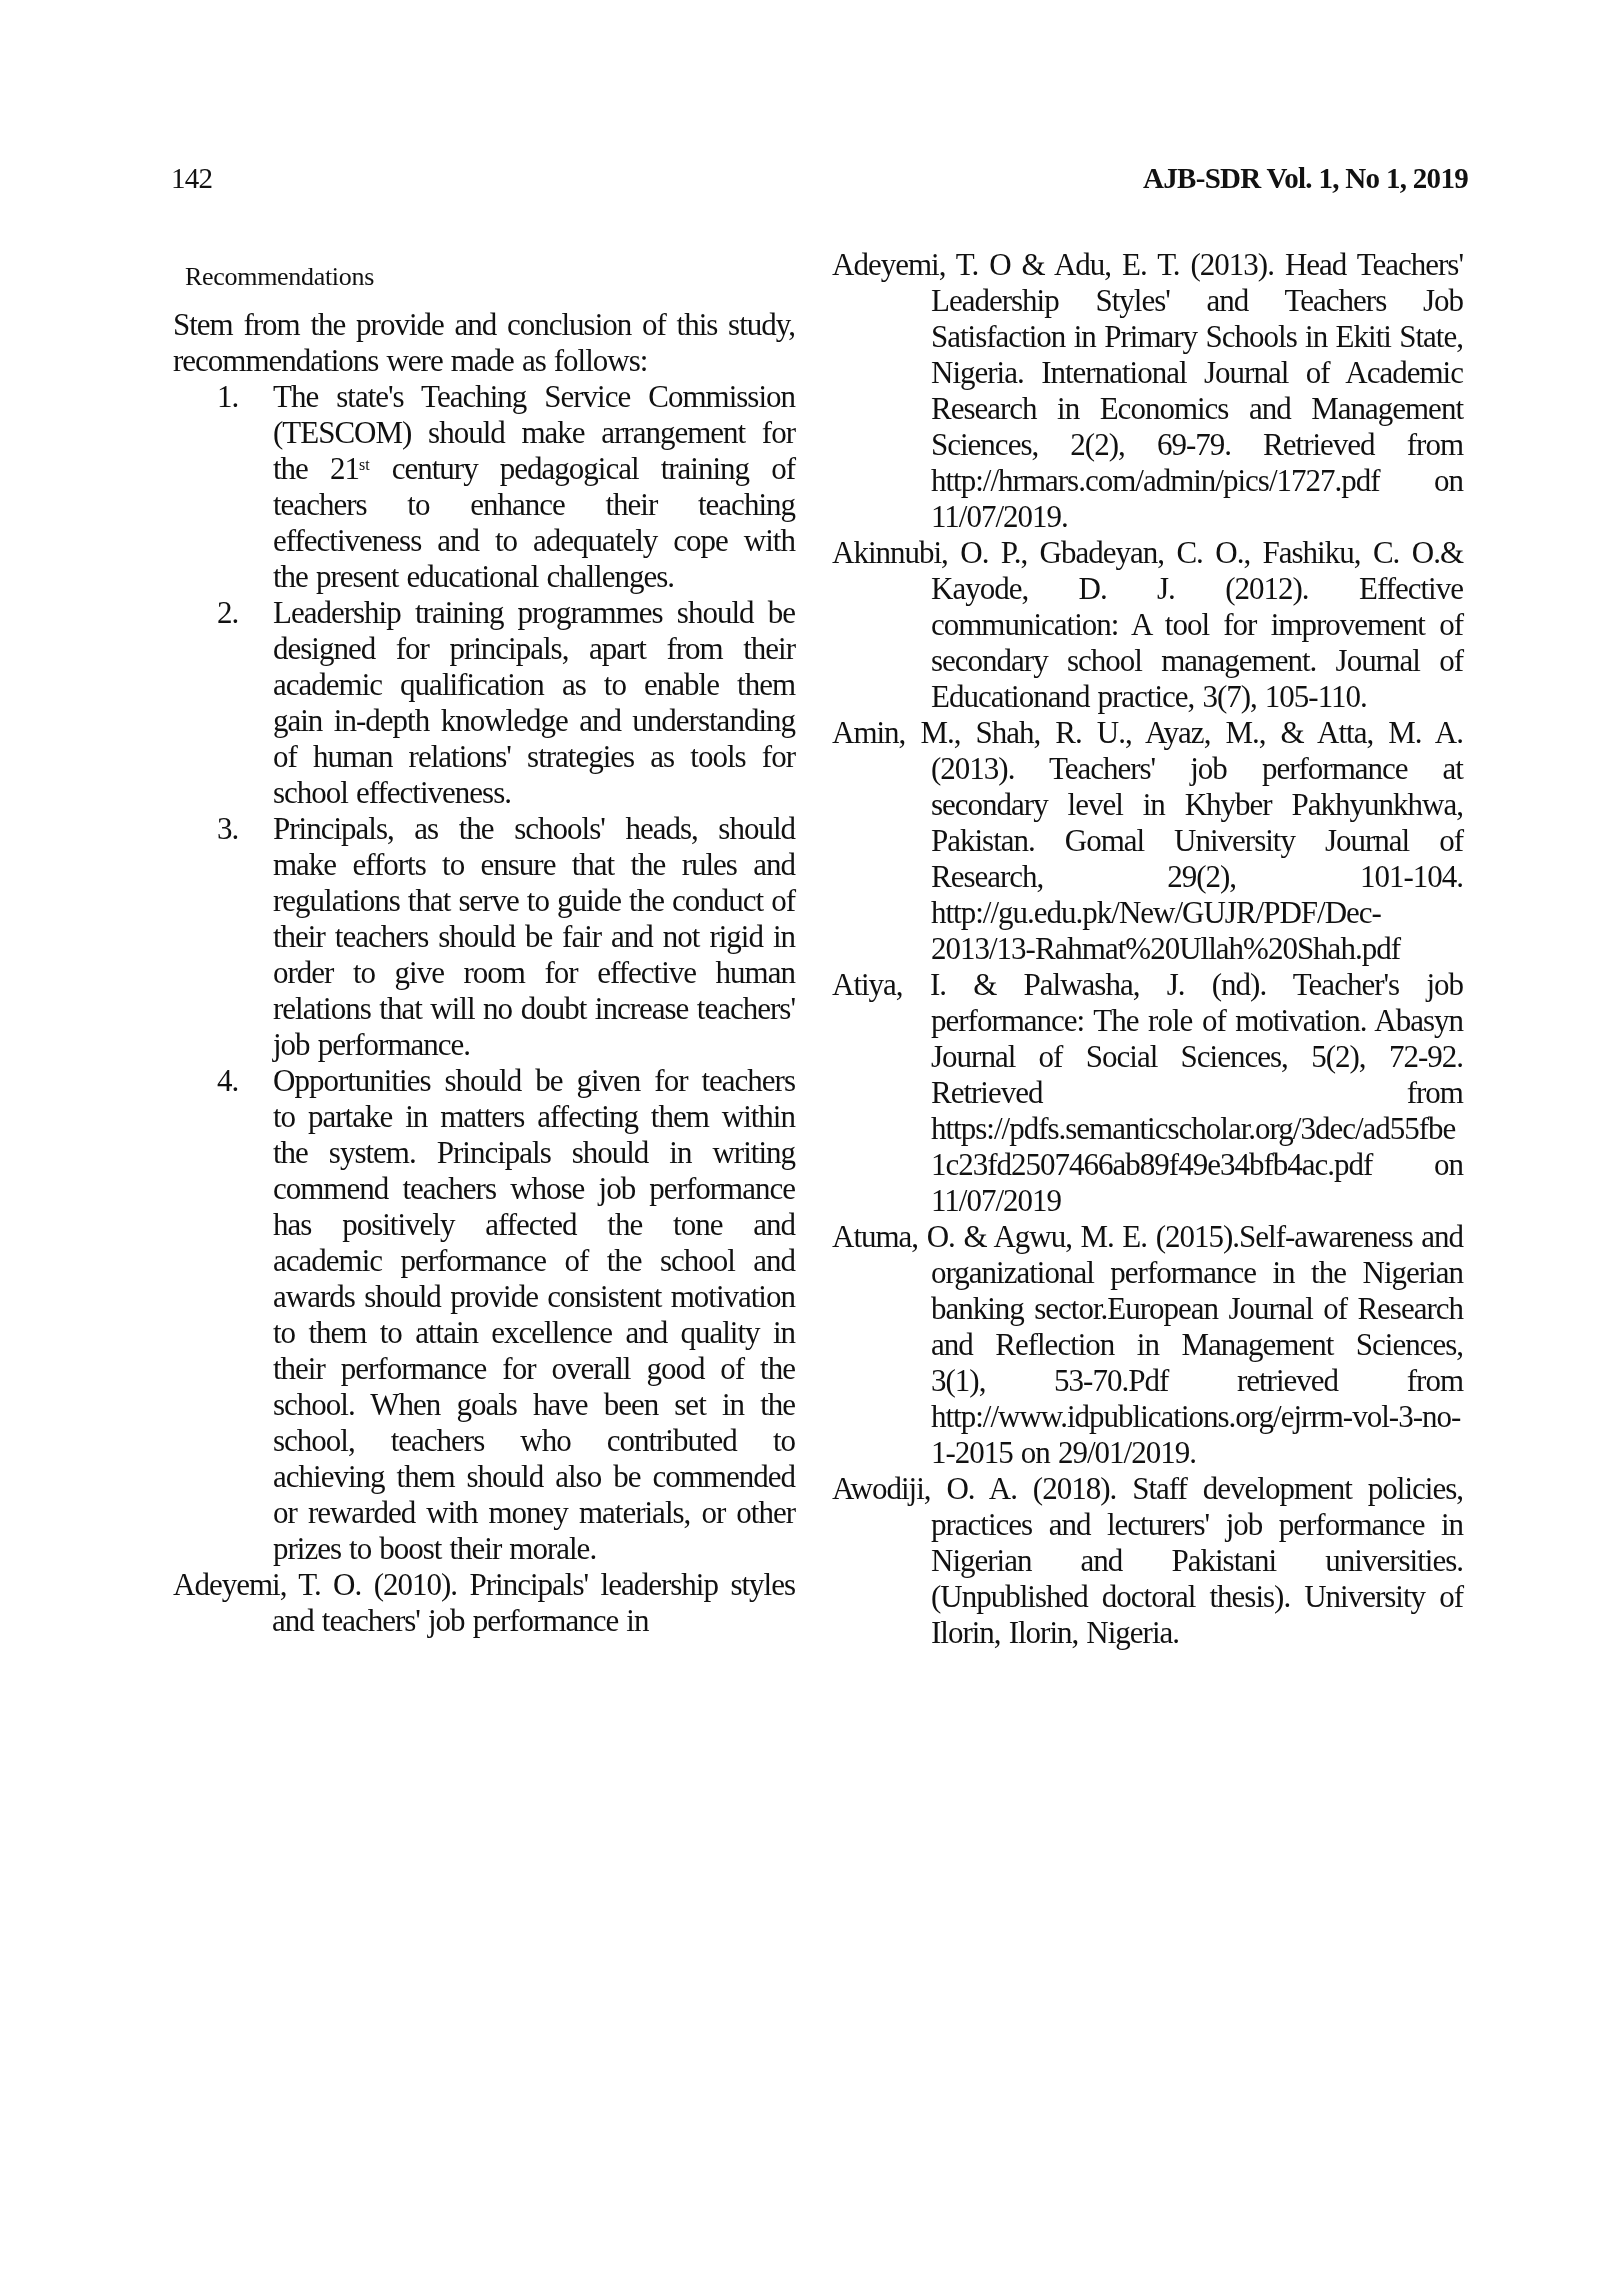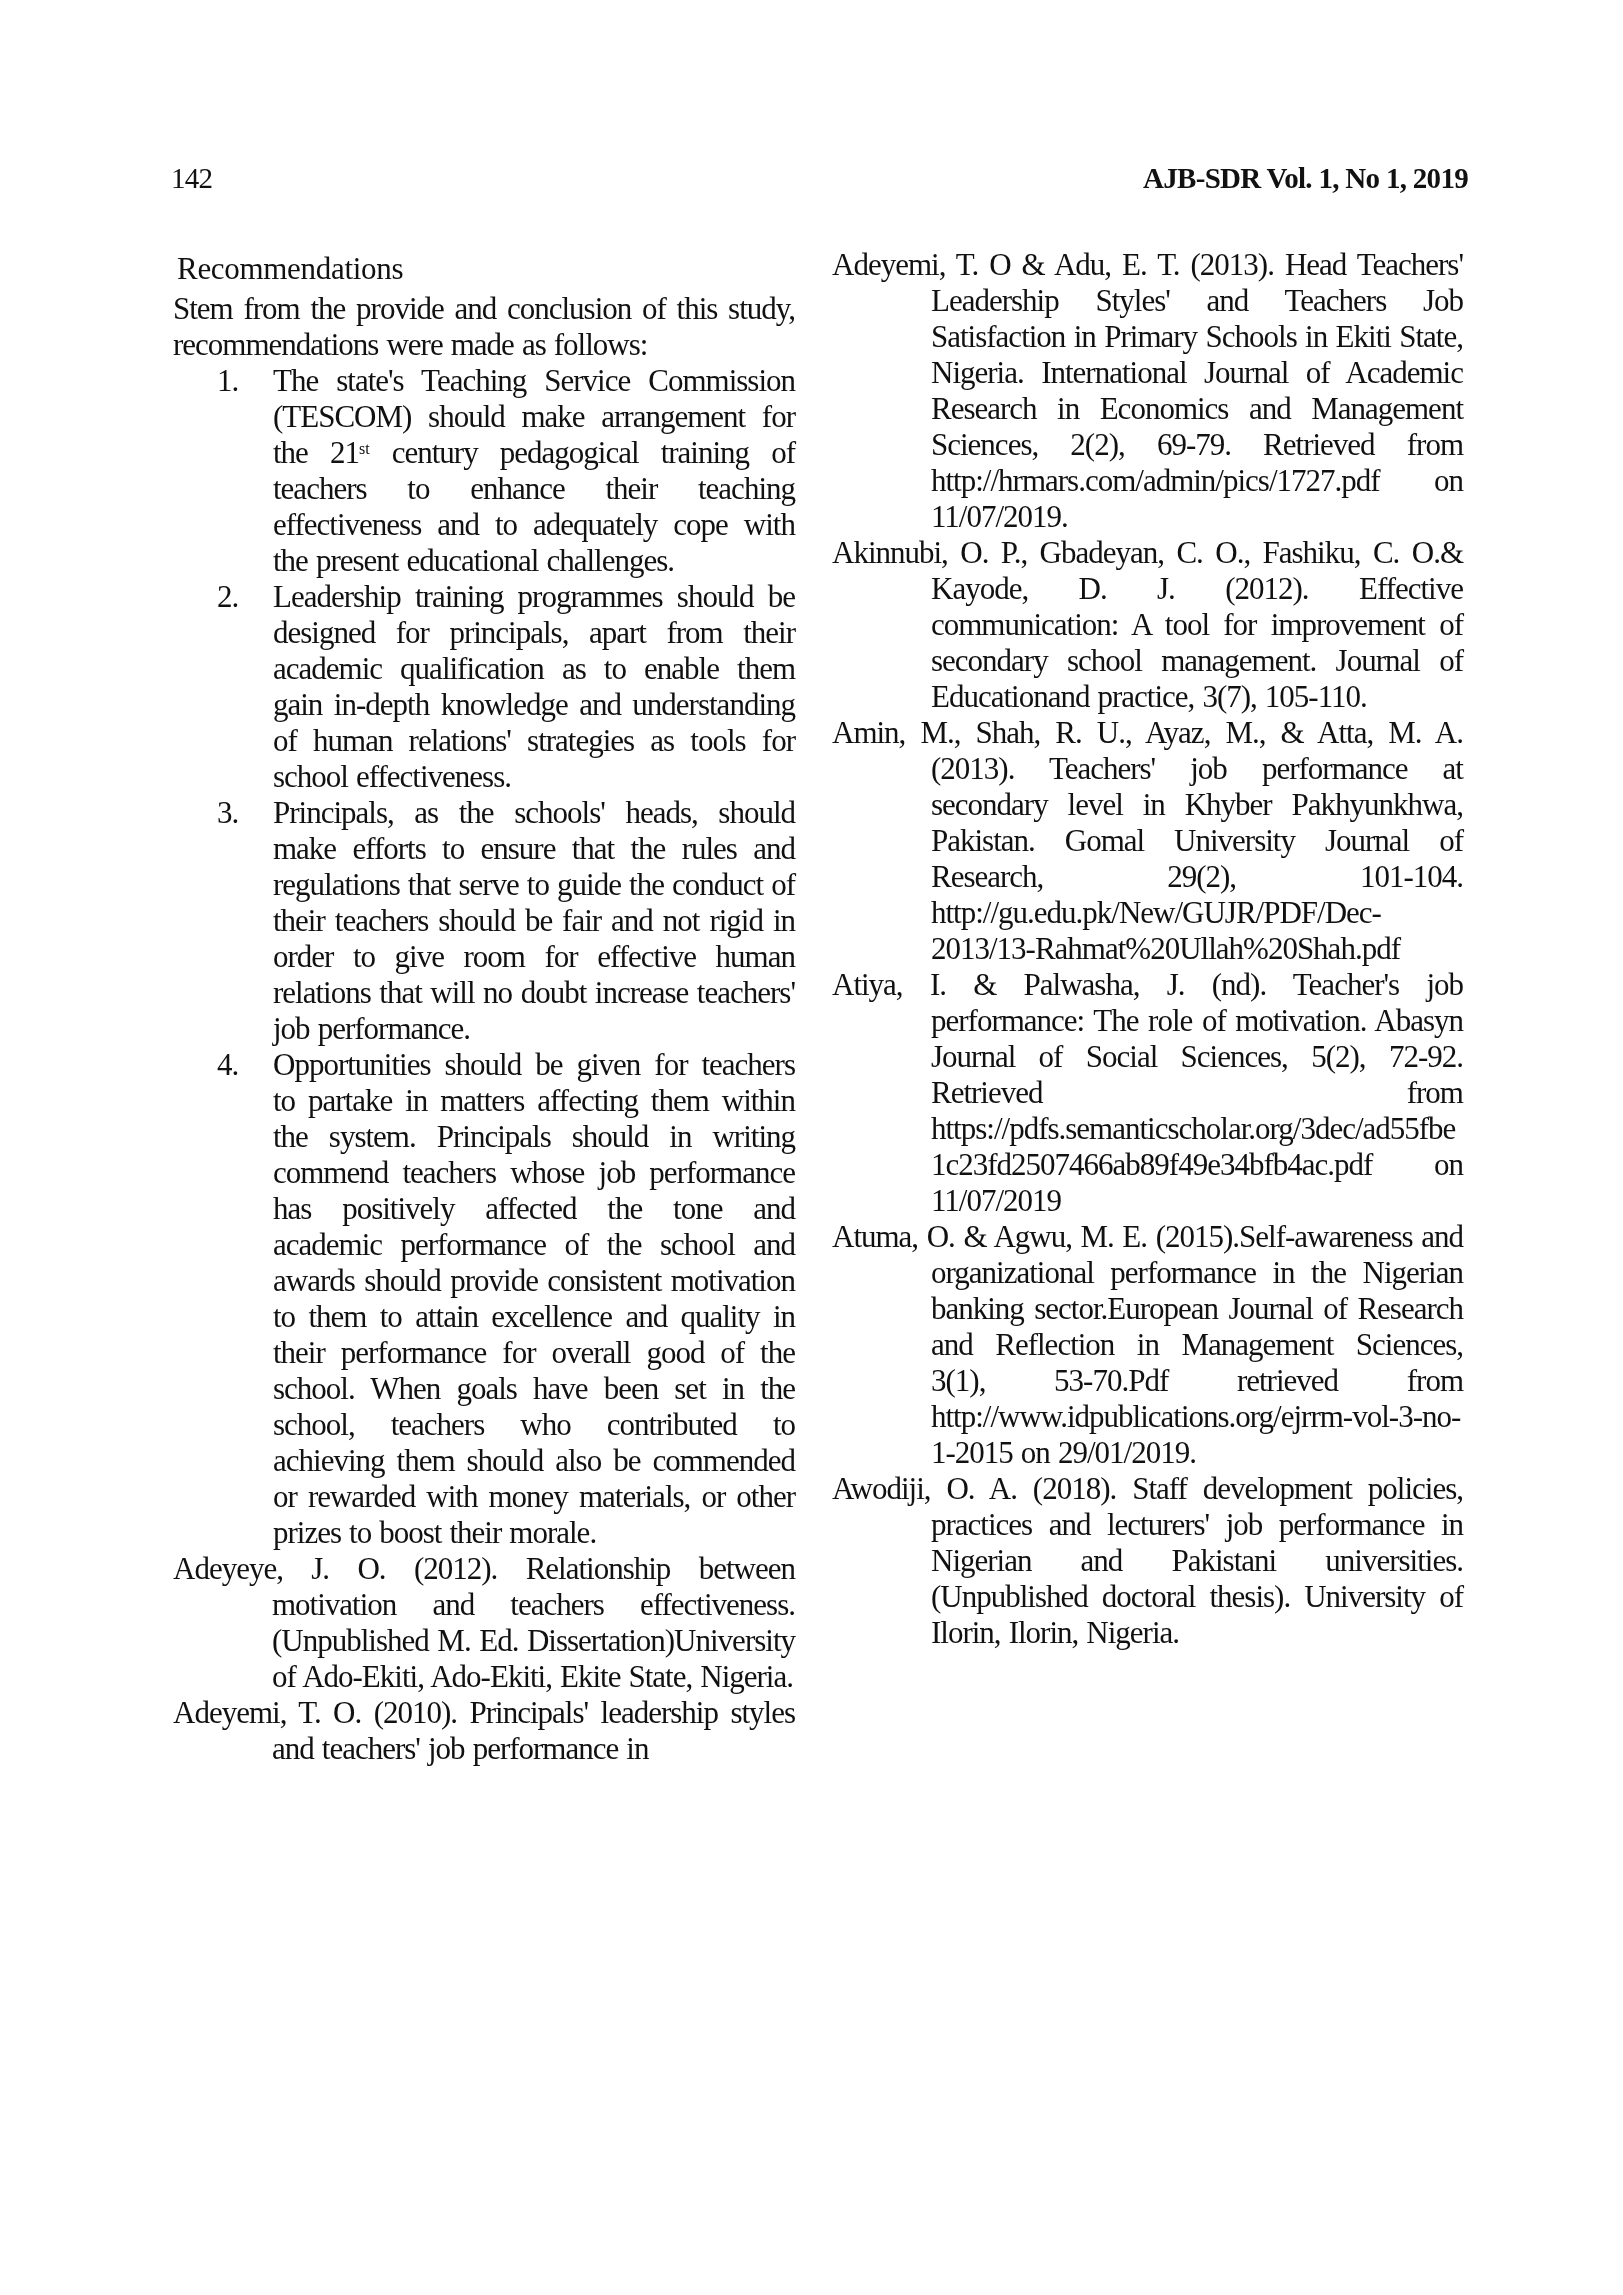--- a/index.html
+++ b/index.html
@@ -4,21 +4,21 @@
   <style>
     html, body { margin: 0; padding: 0; background: #ffffff; }
     body { width: 1623px; height: 2295px; position: relative; overflow: hidden; color: #111111; }
     .page { position: absolute; inset: 0; font-family: "Liberation Serif", "DejaVu Serif", serif; }
     .hdr { position: absolute; top: 164px; font-size: 29px; line-height: 1; letter-spacing: -0.7px; }
     .hdr.left { left: 171px; }
     .hdr.right { right: 155px; font-weight: bold; }
     .col { position: absolute; top: 247px; width: 622px; font-size: 31px; line-height: 36px; text-align: justify; letter-spacing: -1px; word-spacing: 1.3px; }
     .col.left { left: 173px; }
     .col.right { left: 832px; width: 631px; }
-    .heading { display: block; margin: 4px; font-weight: normal; font-size: 31px; line-height: 36px; letter-spacing: -0.3px; text-align: left; }
+    .heading { display: block; margin: 12px; font-weight: normal; font-size: 26px; line-height: 36px; letter-spacing: -0.3px; text-align: left; }
     .para { margin: 0; }
     ol.recs { margin: 0; padding: 0; list-style: none; }
     ol.recs li { position: relative; padding-left: 100px; margin: 0; }
     ol.recs li .num { position: absolute; left: 44px; top: 0; }
     .sup { font-size: 16px; vertical-align: top; position: relative; top: -3.9px; letter-spacing: 0; }
     .ref-heading-wrap { margin-top: 36px; margin-bottom: 38px; }
     .ref { padding-left: 99px; text-indent: -99px; margin: 0; word-break: break-word; }
     .ref.cont { text-indent: 0; }
   </style>
 </head>
@@ -46,21 +46,20 @@
         <span class="num">3.</span>
         <span>Principals, as the schools' heads, should make efforts to ensure that the rules and regulations that serve to guide the conduct of their teachers should be fair and not rigid in order to give room for effective human relations that will no doubt increase teachers' job performance.</span>
       </li>
       <li>
         <span class="num">4.</span>
         <span>Opportunities should be given for teachers to partake in matters affecting them within the system. Principals should in writing commend teachers whose job performance has positively affected the tone and academic performance of the school and awards should provide consistent motivation to them to attain excellence and quality in their performance for overall good of the school. When goals have been set in the school, teachers who contributed to achieving them should also be commended or rewarded with money materials, or other prizes to boost their morale.</span>
       </li>
     </ol>
 
 
-    <p class="ref">Adeyeye, J. O. (2012). Relationship between motivation and teachers effectiveness. (Unpublished M. Ed. Dissertation)University of Ado-Ekiti, Ado-Ekiti, Ekite State, Nigeria.</p>
     <p class="ref">Adeyemi, T. O. (2010). Principals' leadership styles and teachers' job performance in</p>
   </div>
 
   <div class="col right">
     <p class="ref">Adeyemi, T. O &amp; Adu, E. T. (2013). Head Teachers' Leadership Styles' and Teachers Job Satisfaction in Primary Schools in Ekiti State, Nigeria. International Journal of Academic Research in Economics and Management Sciences, 2(2), 69-79. Retrieved from http://hrmars.com/admin/pics/1727.pdf on 11/07/2019.</p>
     <p class="ref">Akinnubi, O. P., Gbadeyan, C. O., Fashiku, C. O.&amp; Kayode, D. J. (2012). Effective communication: A tool for improvement of secondary school management. Journal of Educationand practice, 3(7), 105-110.</p>
     <p class="ref">Amin, M., Shah, R. U., Ayaz, M., &amp; Atta, M. A. (2013). Teachers' job performance at secondary level in Khyber Pakhyunkhwa, Pakistan. Gomal University Journal of Research, 29(2), 101-104. http://gu.edu.pk/New/GUJR/PDF/Dec-2013/13-Rahmat%20Ullah%20Shah.pdf</p>
     <p class="ref">Atiya, I. &amp; Palwasha, J. (nd). Teacher's job performance: The role of motivation. Abasyn Journal of Social Sciences, 5(2), 72-92. Retrieved from https://pdfs.semanticscholar.org/3dec/ad55fbe1c23fd2507466ab89f49e34bfb4ac.pdf on 11/07/2019</p>
     <p class="ref">Atuma, O. &amp; Agwu, M. E. (2015).Self-awareness and organizational performance in the Nigerian banking sector.European Journal of Research and Reflection in Management Sciences, 3(1), 53-70.Pdf retrieved from http://www.idpublications.org/ejrrm-vol-3-no-1-2015 on 29/01/2019.</p>
     <p class="ref">Awodiji, O. A. (2018). Staff development policies, practices and lecturers' job performance in Nigerian and Pakistani universities. (Unpublished doctoral thesis). University of Ilorin, Ilorin, Nigeria.</p>

